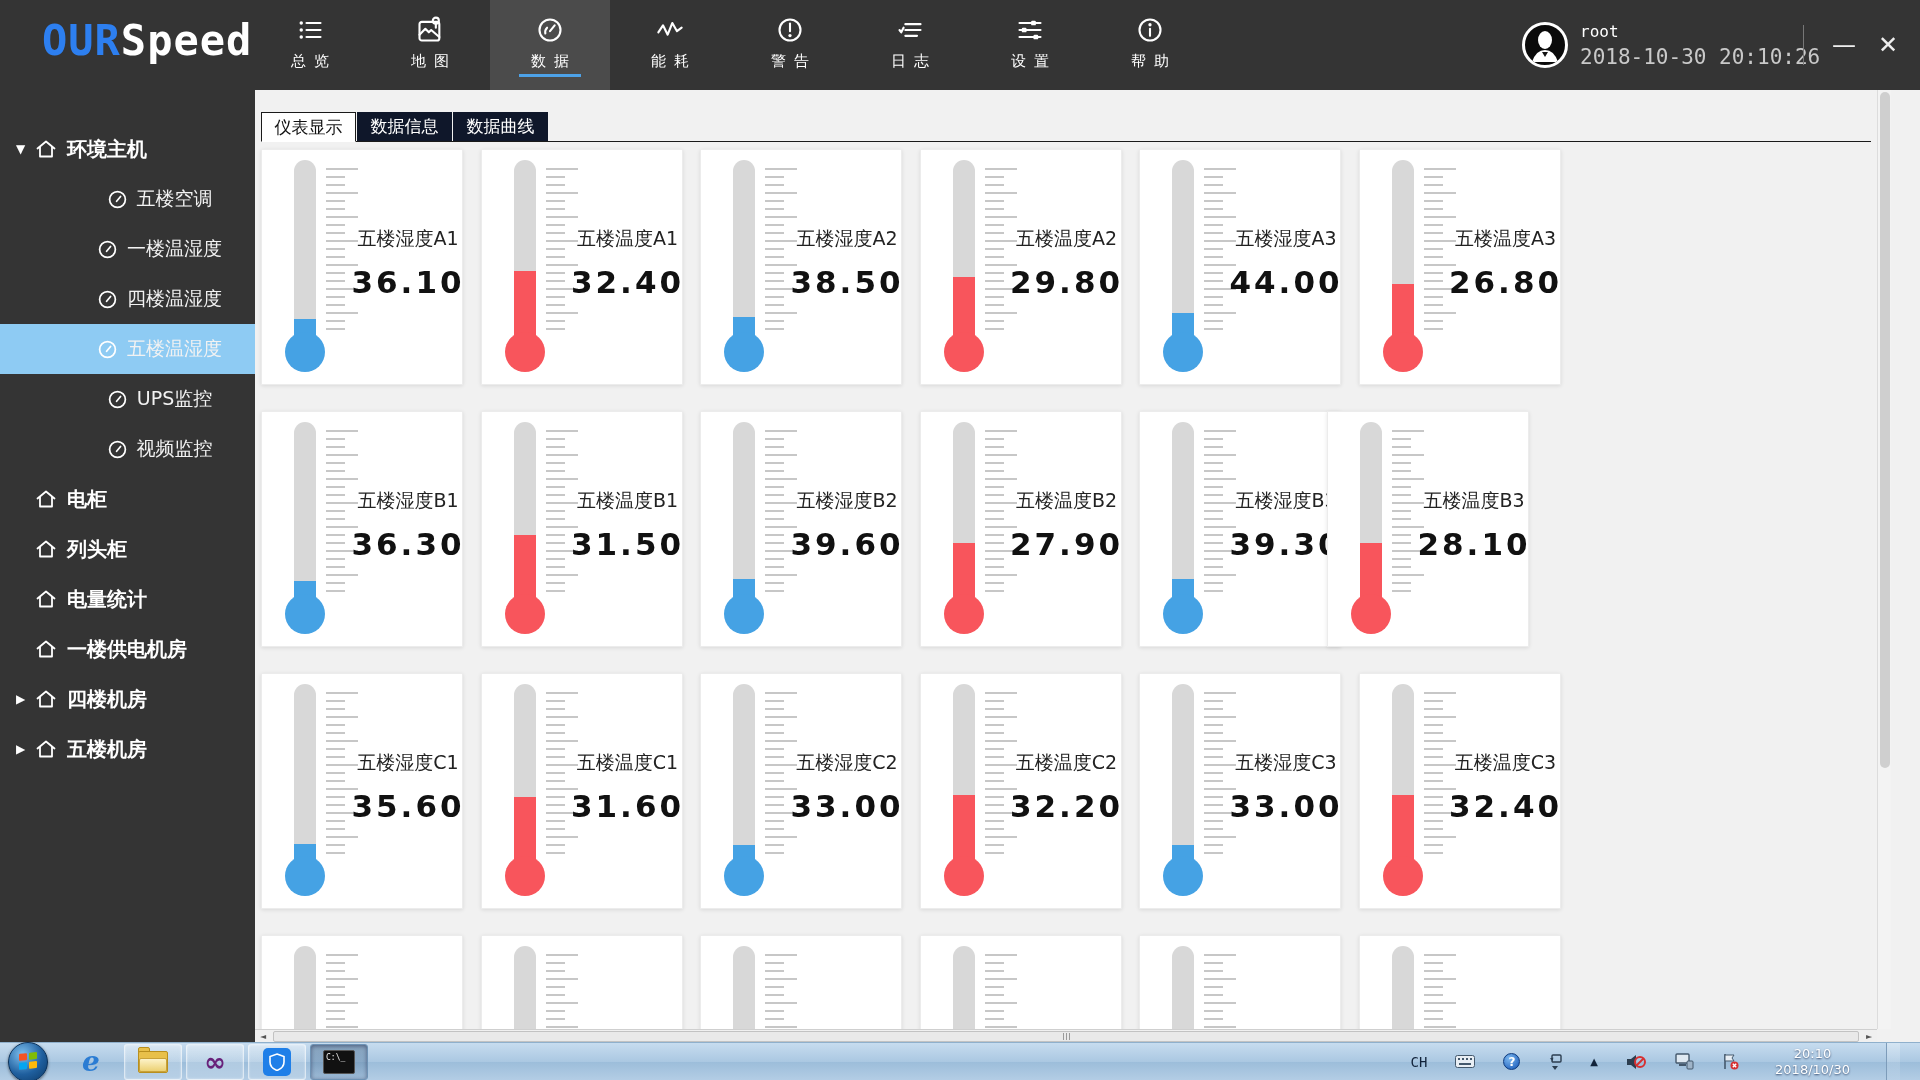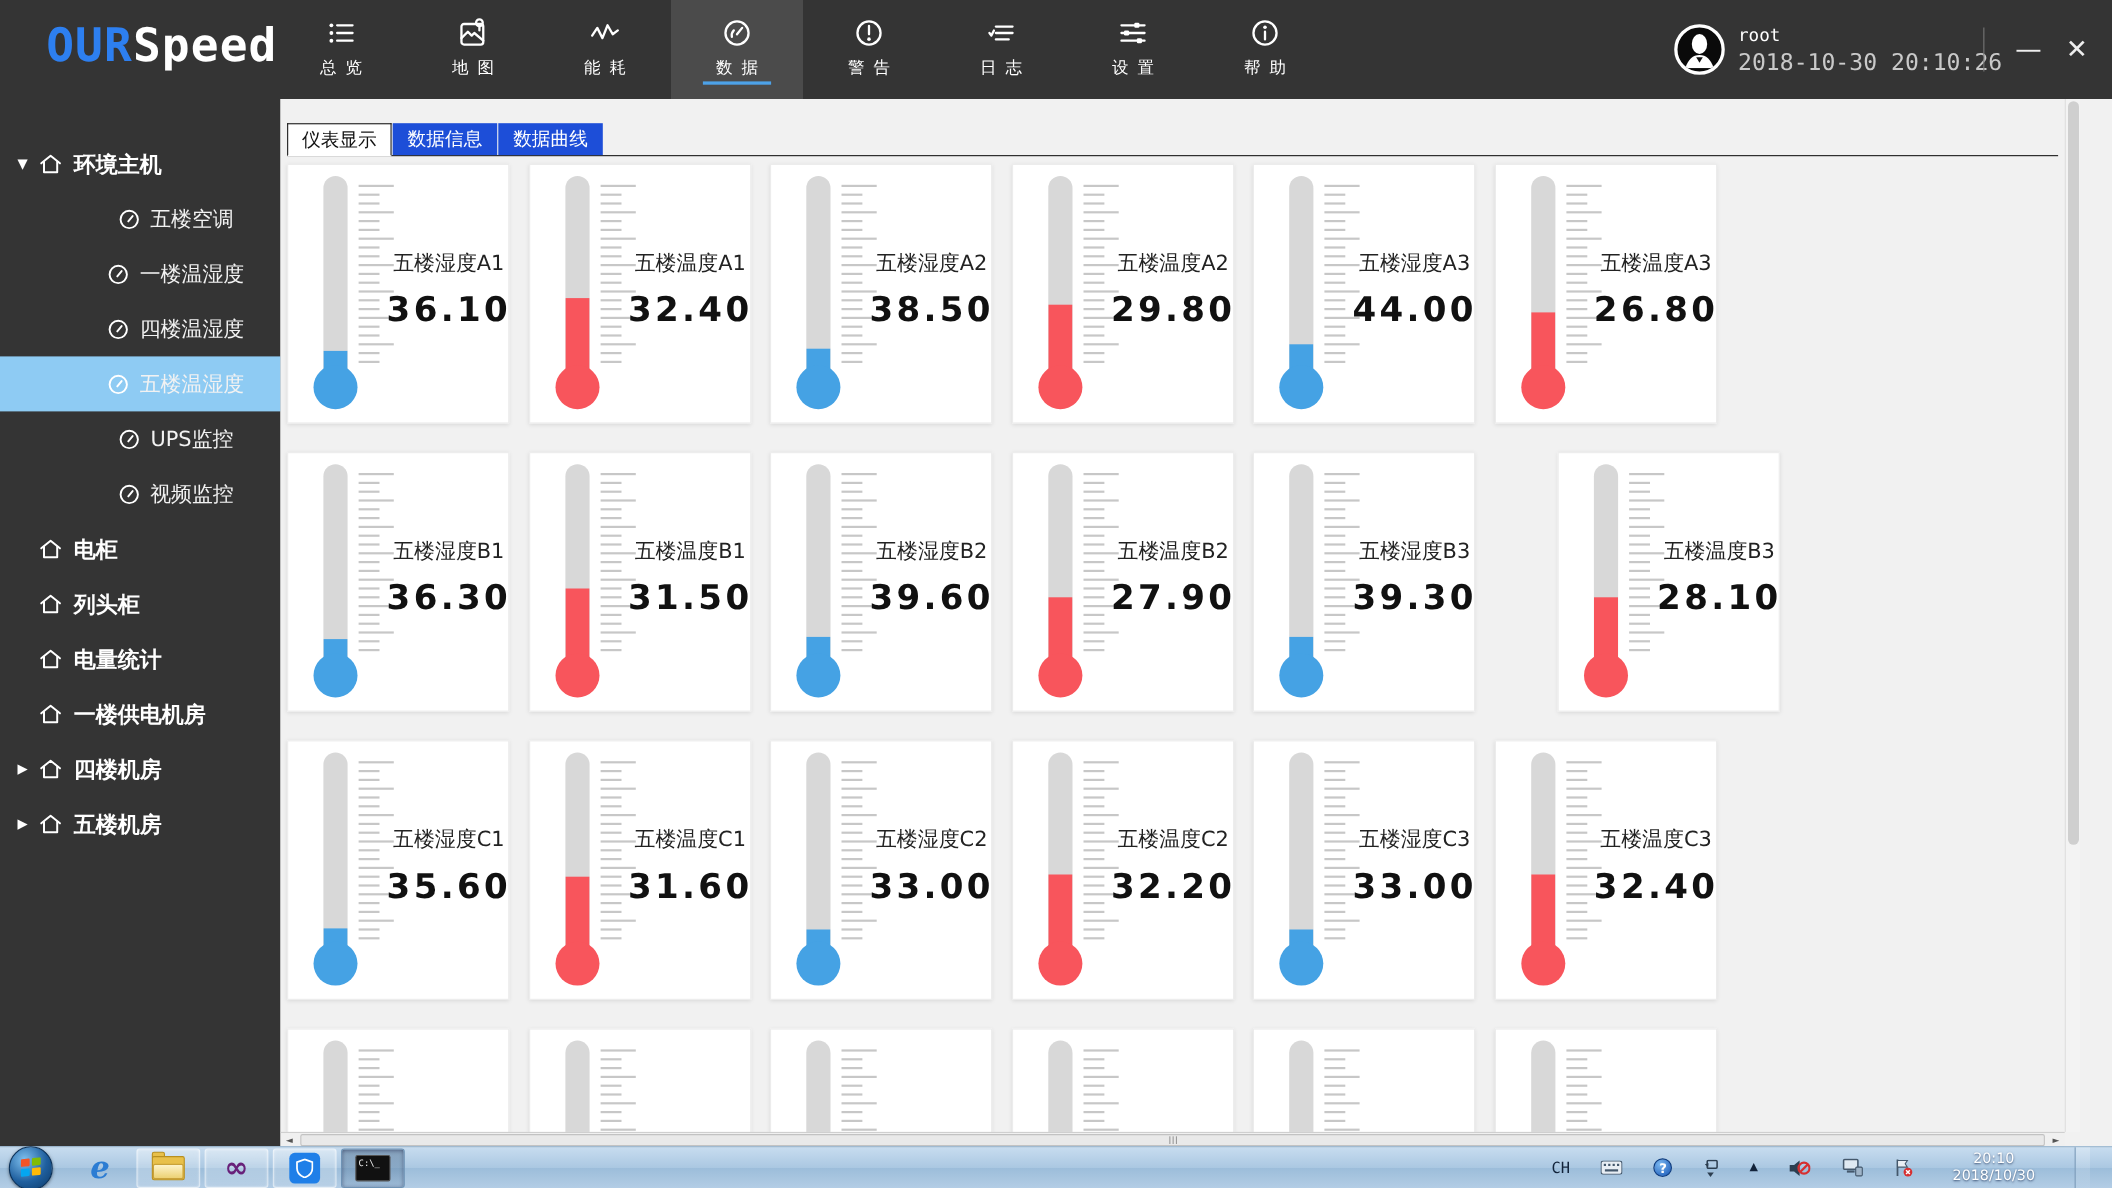--- a/index.html
+++ b/index.html
@@ -42,21 +42,21 @@
 
   
   .content{position:absolute;left:255px;top:90px;width:1622px;height:939px;background:#f1f1f1;
            overflow:hidden;}
   .tabrow{position:absolute;left:6px;top:22px;width:1610px;height:30px;display:flex;
           border-bottom:1px solid #1a1a1a;}
   .tab{height:29px;width:95px;display:flex;align-items:center;justify-content:center;
        font-size:17px;cursor:pointer;}
   .tab.active{background:#fff;border:1px solid #1a1a1a;border-bottom:1px solid #fff;
               height:30px;margin-bottom:-1px;color:#111;}
-  .tab.blue{background:#1d4ed8;color:#fff;margin-left:1px;}
+  .tab.blue{background:#0f172a;color:#fff;margin-left:1px;}
 
   .cards{position:absolute;left:0;top:0;width:100%;height:100%;}
   .card{position:absolute;width:202px;height:236px;background:#fff;border:1px solid #ececec;
         box-shadow:0 1px 4px rgba(0,0,0,0.10);text-decoration:underline;}
   .thermo{position:absolute;left:18px;top:10px;width:78px;height:216px;}
   .tube{position:absolute;left:14px;top:0;width:22px;height:186px;background:#d8d8d8;
         border-radius:11px 11px 0 0;overflow:hidden;}
   .fill{position:absolute;left:0;bottom:0;width:100%;}
   .bulb{position:absolute;left:5px;top:172px;width:40px;height:40px;border-radius:50%;}
   .ticks{position:absolute;left:46px;top:8px;display:flex;flex-direction:column;}
@@ -146,43 +146,43 @@
               <rect x="3" y="5" width="17" height="16" rx="2"></rect>
               <path d="M3 16 l5 -5 3 3 2 -2 7 6"></path>
               <circle cx="17" cy="4" r="2.6"></circle>
               <line x1="17" y1="6.6" x2="17" y2="10"></line>
             </g>
           </svg>
         </span>
     <span class="nlabel">地图</span>
 
   </div>
-      <div class="nav-item">
-    <span class="nicon">
-          <svg width="30" height="28" viewBox="0 0 24 24">
-            <g fill="none" stroke="#fff" stroke-width="1.8" stroke-linecap="round" stroke-linejoin="round">
-              <polyline points="2,14 6,8 10,16 14,6 18,13 22,10"></polyline>
-            </g>
-          </svg>
-        </span>
-    <span class="nlabel">能耗</span>
-
-  </div>
       <div class="nav-item active">
     <span class="nicon">
           <svg width="28" height="28" viewBox="0 0 24 24">
             <g fill="none" stroke="#fff" stroke-width="1.8" stroke-linecap="round" stroke-linejoin="round">
               <circle cx="12" cy="12" r="9"></circle>
               <path d="M12 13 L16 8"></path>
               <path d="M8 15 a5.5 5.5 0 0 1 1.5 -5"></path>
             </g>
           </svg>
         </span>
     <span class="nlabel">数据</span>
     <span class="nav-underline"></span>
+  </div>
+      <div class="nav-item">
+    <span class="nicon">
+          <svg width="30" height="28" viewBox="0 0 24 24">
+            <g fill="none" stroke="#fff" stroke-width="1.8" stroke-linecap="round" stroke-linejoin="round">
+              <polyline points="2,14 6,8 10,16 14,6 18,13 22,10"></polyline>
+            </g>
+          </svg>
+        </span>
+    <span class="nlabel">能耗</span>
+
   </div>
       <div class="nav-item">
     <span class="nicon">
           <svg width="28" height="28" viewBox="0 0 24 24">
             <g fill="none" stroke="#fff" stroke-width="1.8" stroke-linecap="round" stroke-linejoin="round">
               <circle cx="12" cy="12" r="9"></circle>
               <line x1="12" y1="6.5" x2="12" y2="13"></line>
             </g>
             <circle cx="12" cy="16.8" r="1.4" fill="#fff"></circle>
           </svg>
@@ -798,21 +798,21 @@
             <div class="tick long"></div>
             <div class="tick short"></div>
             <div class="tick short"></div>
           </div>
     </div>
     <div class="card-text">
       <div class="card-label">五楼湿度B3</div>
       <div class="card-value">39.30</div>
     </div>
   </div>
-      <div class="card" style="left: 1161px; top: 321px;">
+      <div class="card" style="left: 1072px; top: 321px;">
     <div class="thermo">
       <div class="tube">
         <div class="fill" style="background: rgb(248, 85, 92); height: 35.125%;"></div>
       </div>
       <div class="bulb" style="background: rgb(248, 85, 92);"></div>
       <div class="ticks">
             <div class="tick long"></div>
             <div class="tick short"></div>
             <div class="tick short"></div>
             <div class="tick long"></div>

